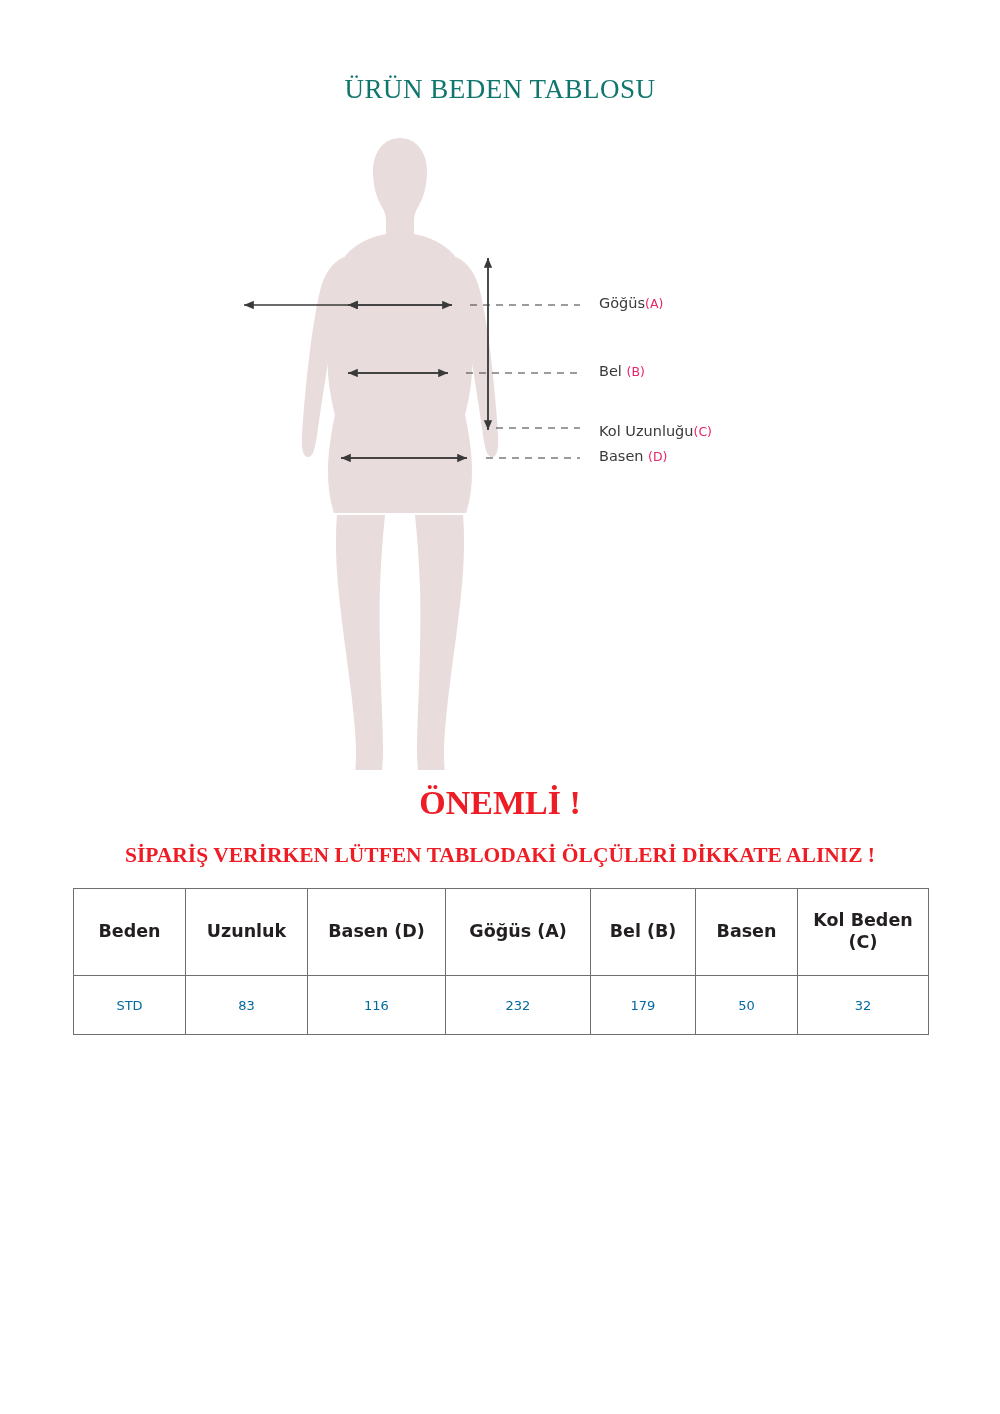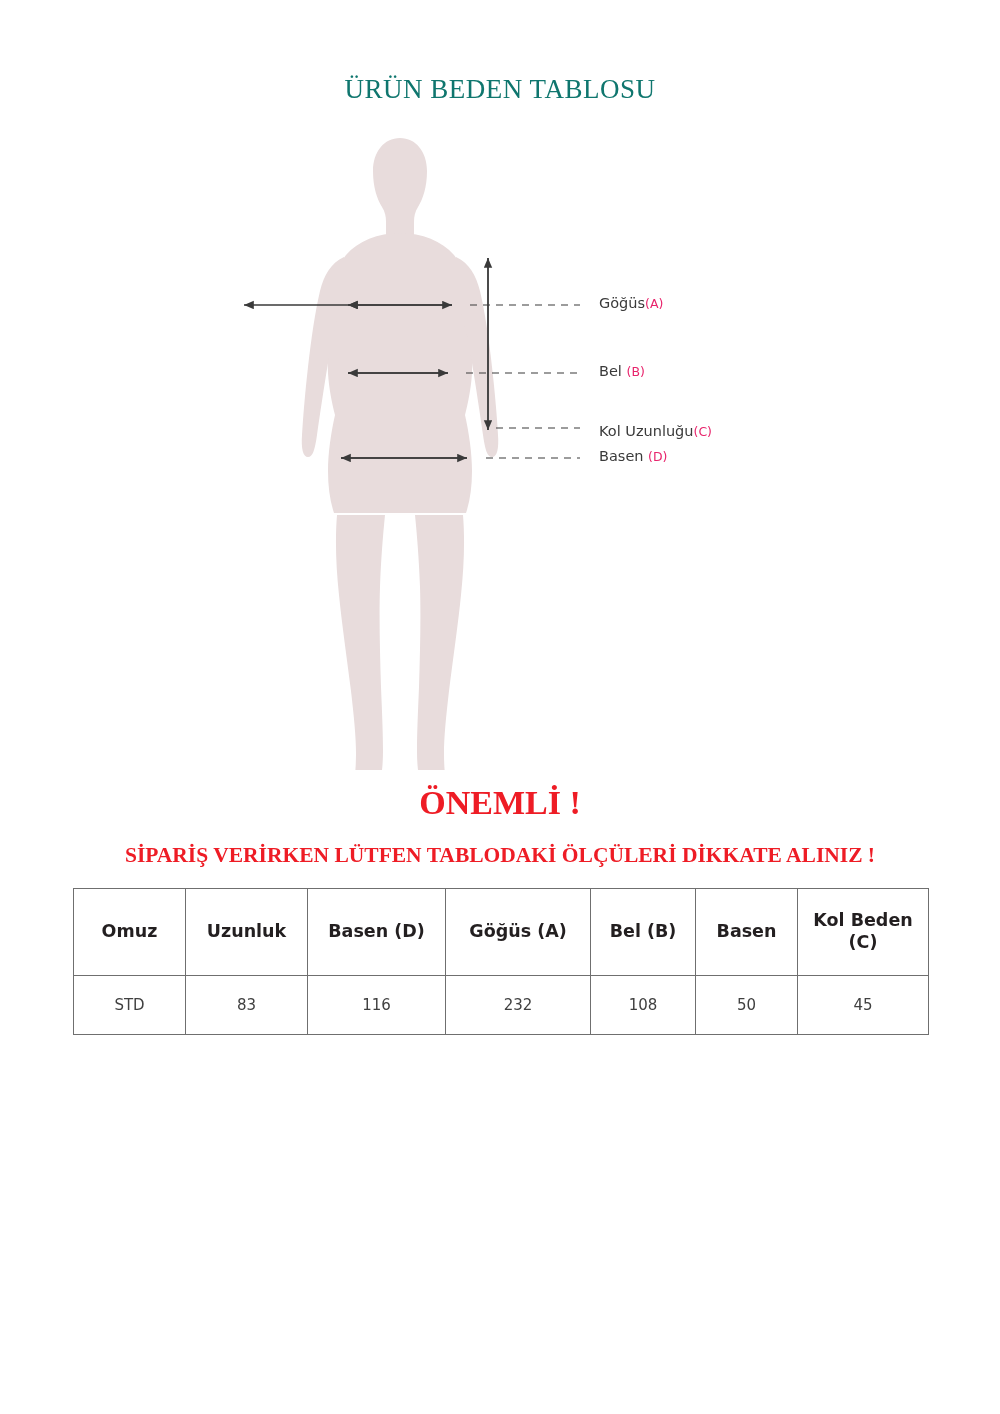--- a/index.html
+++ b/index.html
@@ -101,23 +101,23 @@
   .size-table th {
     height: 78px;
     font-size: 17.5px;
     font-weight: bold;
     color: #231f20;
     padding: 4px 2px;
     line-height: 1.25;
   }
   .size-table td {
     height: 56px;
-    font-size: 15px;
+    font-size: 13px;
     font-weight: normal;
-    color: #404040;
+    color: #0369a1;
   }
   .col-beden   { width: 112px; }
   .col-uzunluk { width: 122px; }
   .col-basen   { width: 138px; }
   .col-gogus   { width: 145px; }
   .col-bel     { width: 105px; }
   .col-omuz    { width: 102px; }
   .col-kol     { width: 131px; }
 </style>
 </head>
@@ -253,33 +253,33 @@
     <col class="col-beden">
       <col class="col-uzunluk">
       <col class="col-basen">
     <col class="col-gogus">
       <col class="col-bel">
       <col class="col-omuz">
       <col class="col-kol">
   </colgroup>
   <thead>
     <tr>
-      <th>Omuz</th>
+      <th>Beden</th>
       <th>Uzunluk</th>
       <th>Basen (D)</th>
       <th>Göğüs (A)</th>
       <th>Bel (B)</th>
       <th>Basen</th>
       <th>Kol Beden (C)</th>
     </tr>
   </thead>
   <tbody>
     <tr>
       <td>STD</td>
       <td>83</td>
       <td>116</td>
       <td>232</td>
-      <td>108</td>
+      <td>179</td>
       <td>50</td>
-      <td>45</td>
+      <td>32</td>
     </tr>
   </tbody>
 </table>
 
 </body></html>

